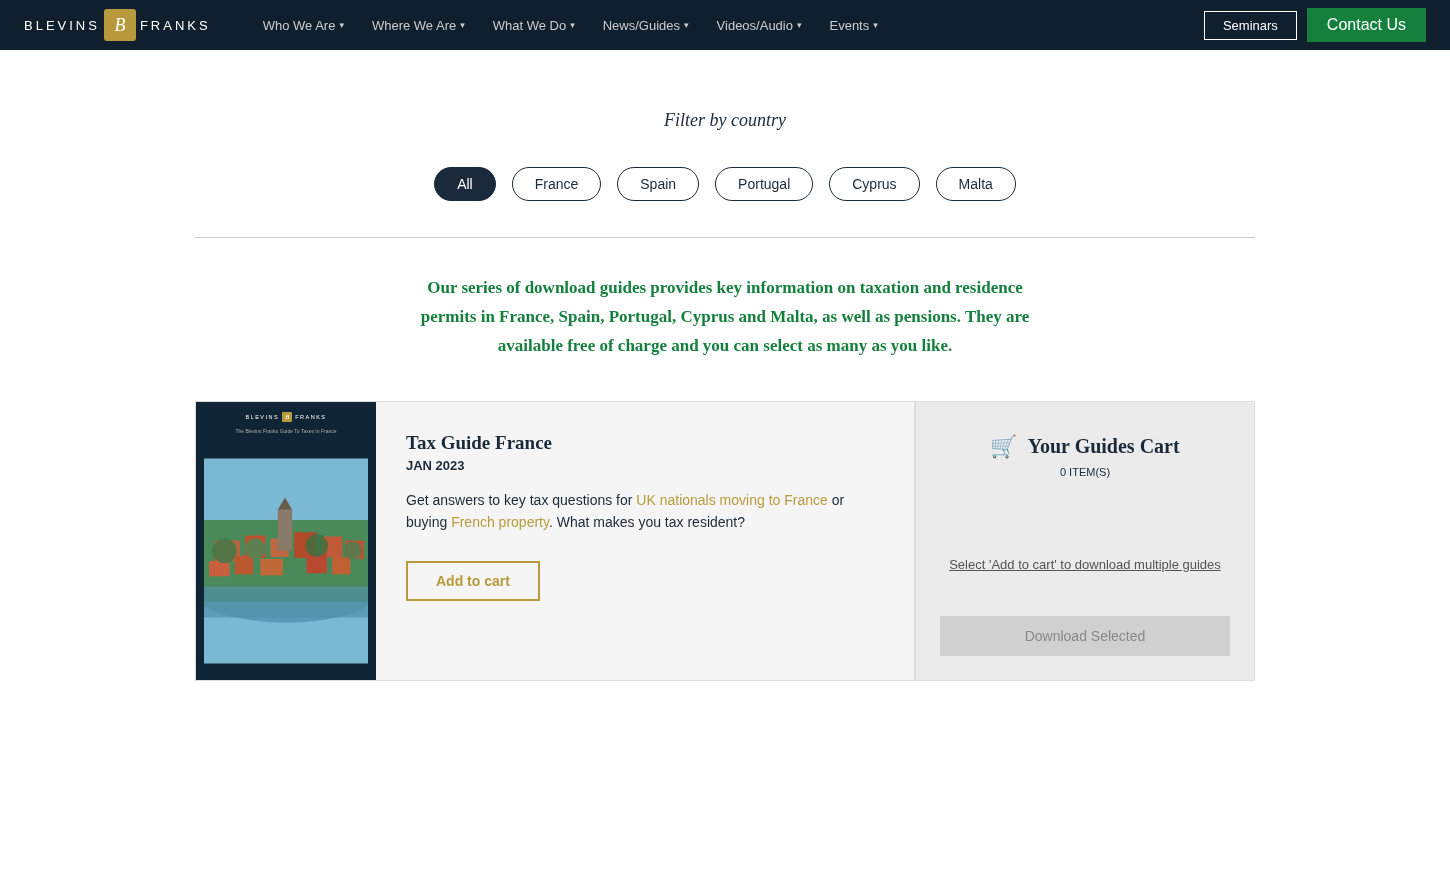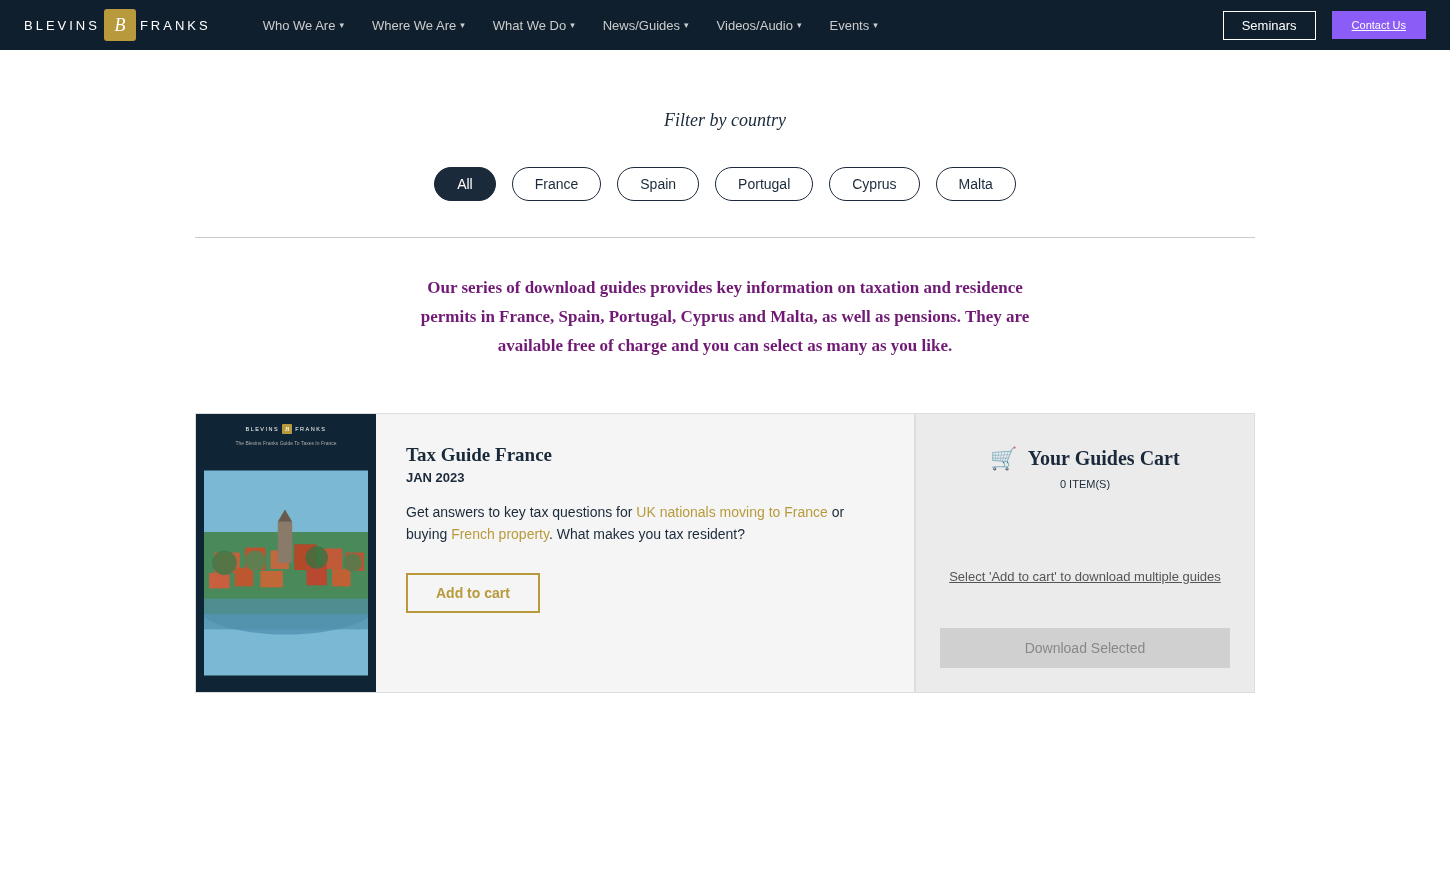--- a/index.html
+++ b/index.html
@@ -56,40 +56,39 @@
       display: flex;
       align-items: center;
       gap: 4px;
       height: 50px;
       white-space: nowrap;
     }
     .nav-chevron { font-size: 9px; }
     .nav-actions {
       display: flex;
       align-items: center;
-      gap: 16px;
+      gap: 10px;
     }
     .btn-seminars {
       border: 1.5px solid #fff;
       background: transparent;
       color: #fff;
       padding: 6px 18px;
       font-size: 13px;
       font-family: Arial, sans-serif;
       cursor: pointer;
     }
     .btn-contact {
-      background: #8b5cf6;
+      background: #15803d;
       border: none;
       color: #fff;
       padding: 8px 20px;
-      font-size: 11px;
-      font-family: Arial, sans-serif;
-      cursor: pointer;
-      text-decoration: underline;
+      font-size: 16px;
+      font-family: Arial, sans-serif;
+      cursor: pointer;
     }
 
     
     .page-content {
       max-width: 1100px;
       margin: 0 auto;
       padding: 60px 20px 40px;
     }
 
     
@@ -139,23 +138,23 @@
       border-top: 1px solid #ccc;
       margin-bottom: 36px;
     }
 
     
     .description {
       text-align: center;
       font-size: 17px;
       line-height: 1.7;
       max-width: 640px;
-      margin: 0 auto 52px;
+      margin: 0 auto 40px;
       font-weight: 600;
-      color: #701a75;
+      color: #15803d;
     }
 
     
     .content-grid {
       display: grid;
       grid-template-columns: 1fr 340px;
       gap: 0;
     }
 
     

